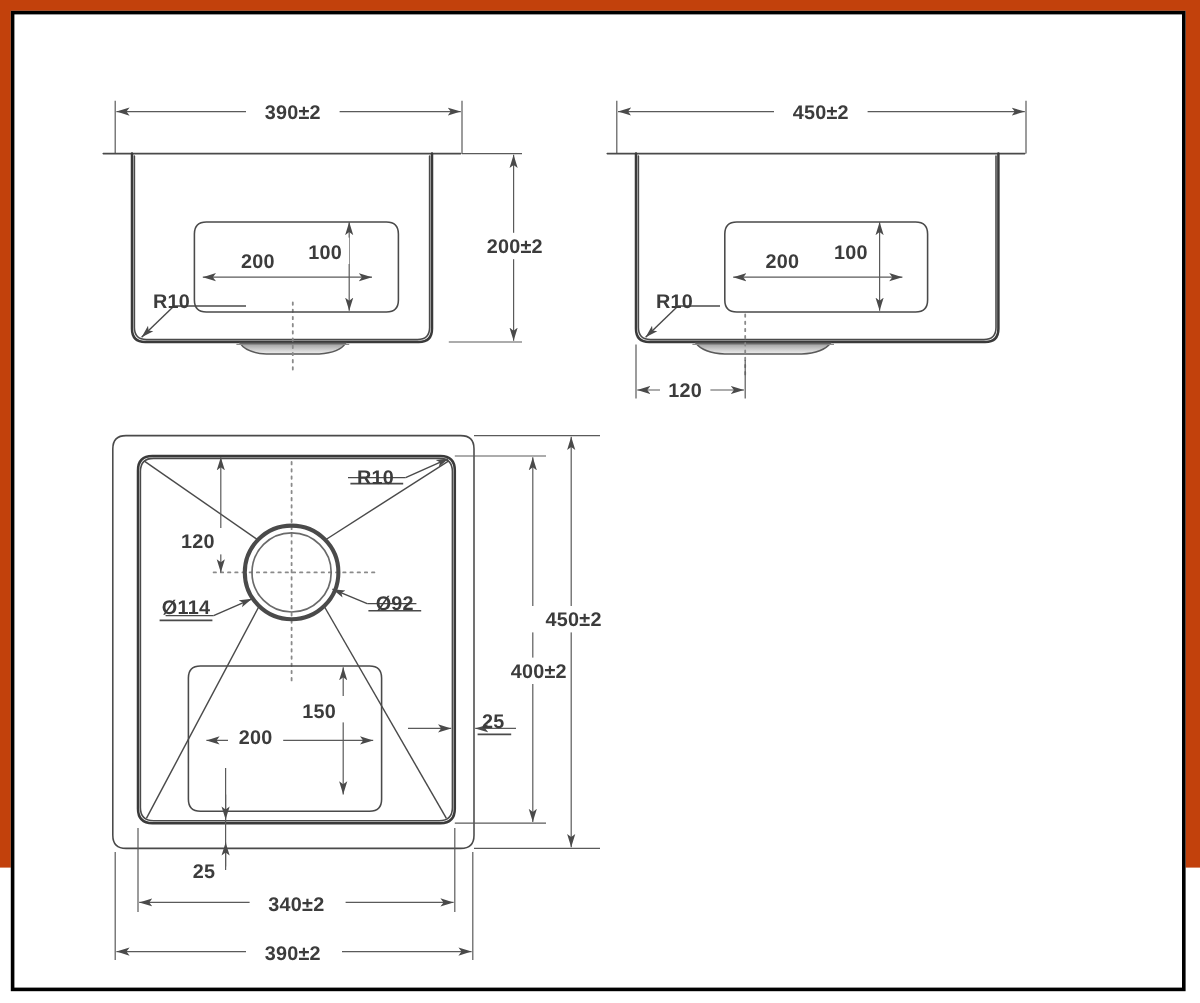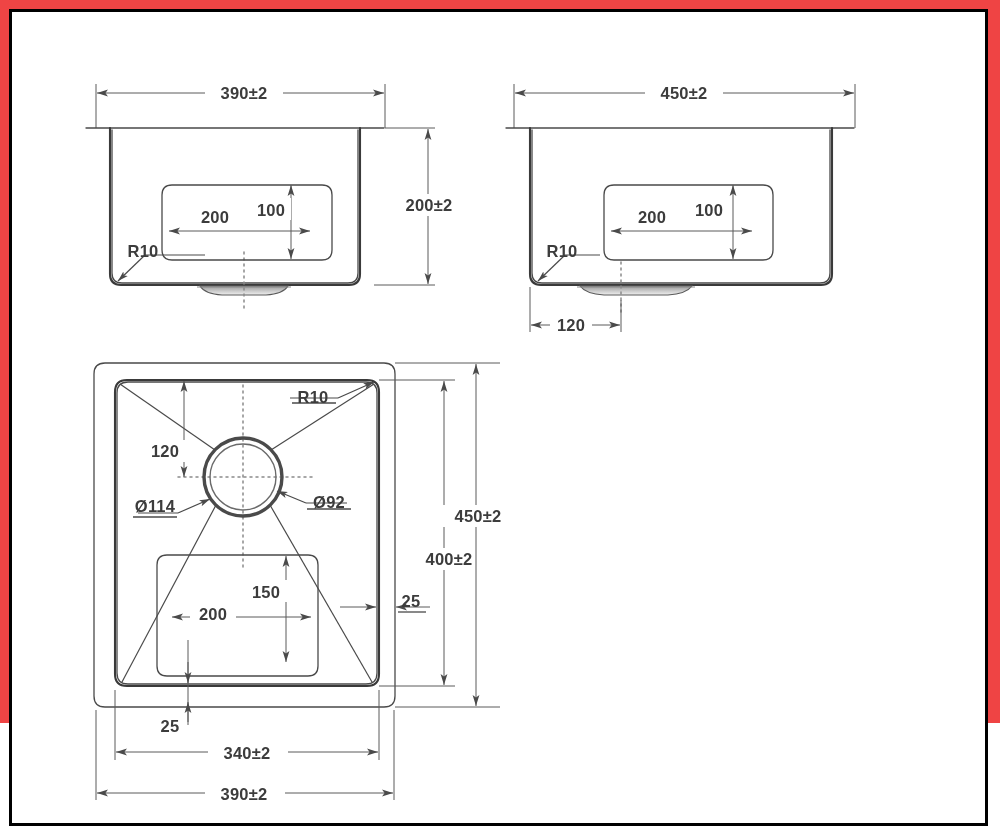--- a/index.html
+++ b/index.html
@@ -11,21 +11,21 @@
   body {
     width: 1000px;
     height: 836px;
     font-family: "Liberation Sans", sans-serif;
     overflow: hidden;
   }
   #sheet {
     position: relative;
     width: 1000px;
     height: 723px;
-    background: #ef4444;
+    background: #c2410c;
   }
   #frame {
     position: absolute;
     left: 9px;
     top: 9px;
     width: 979px;
     height: 817px;
     border: 3px solid #000000;
     box-sizing: border-box;
     background: #ffffff;

